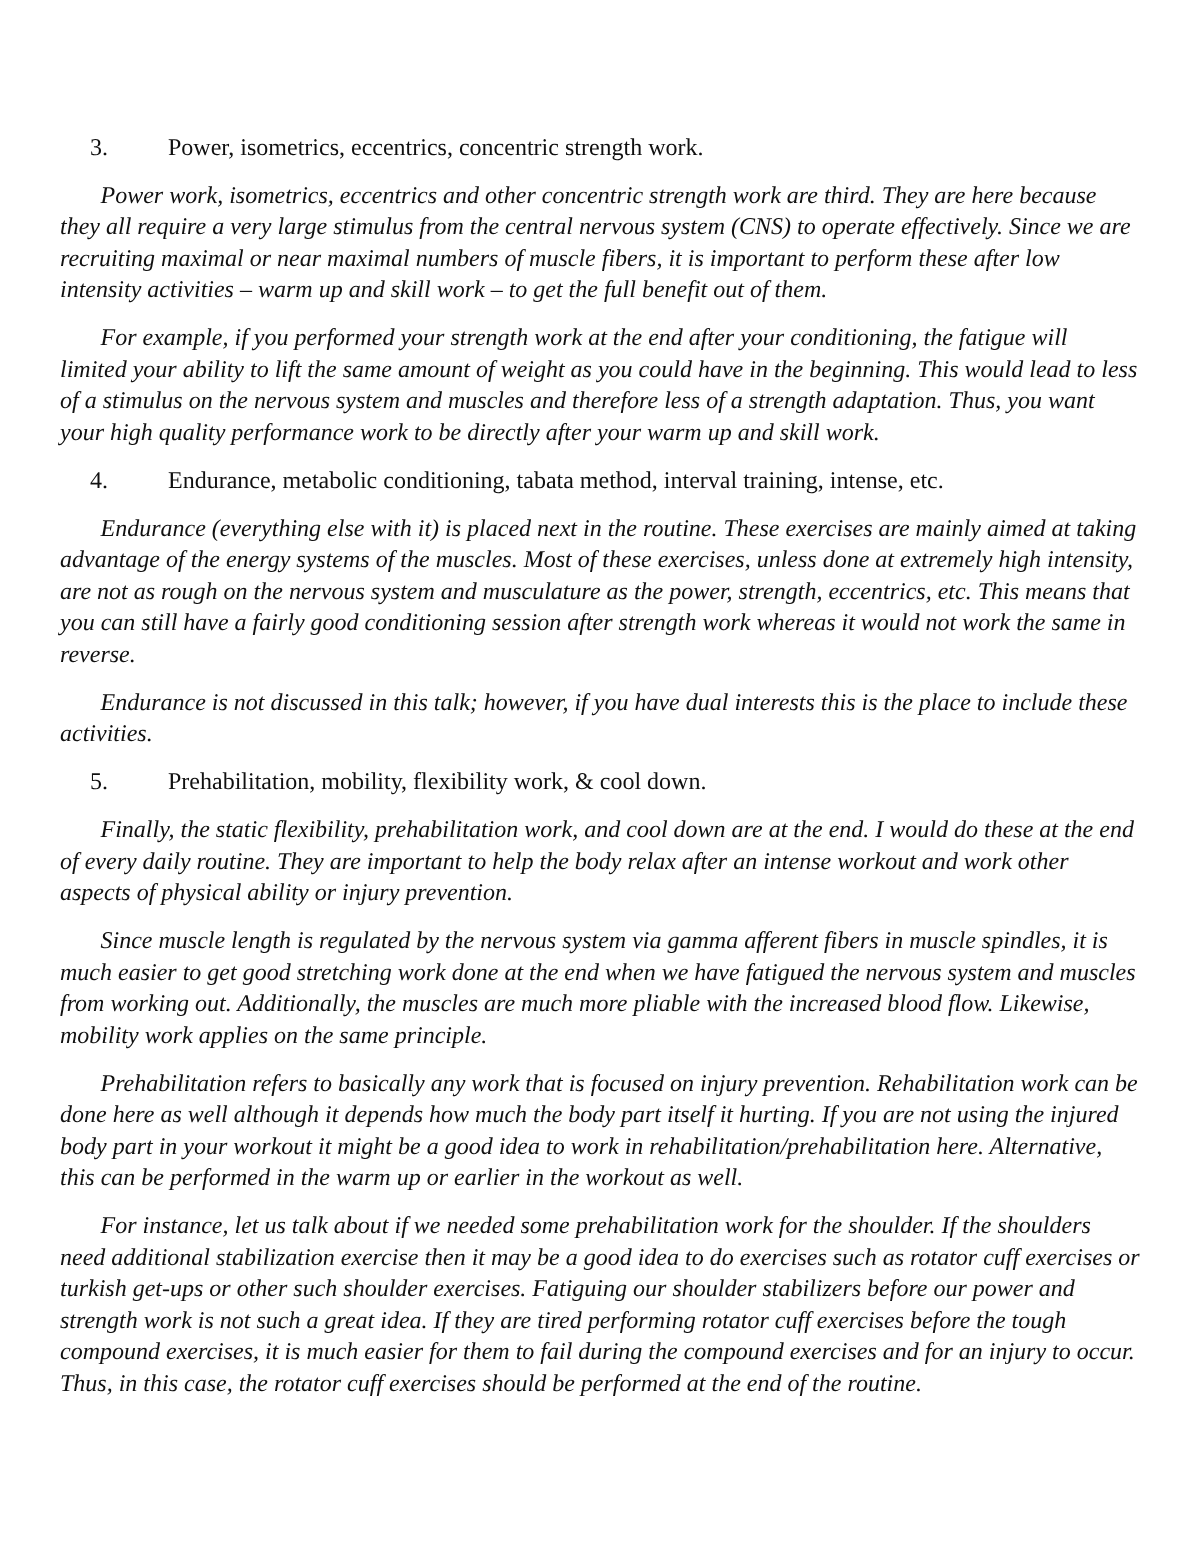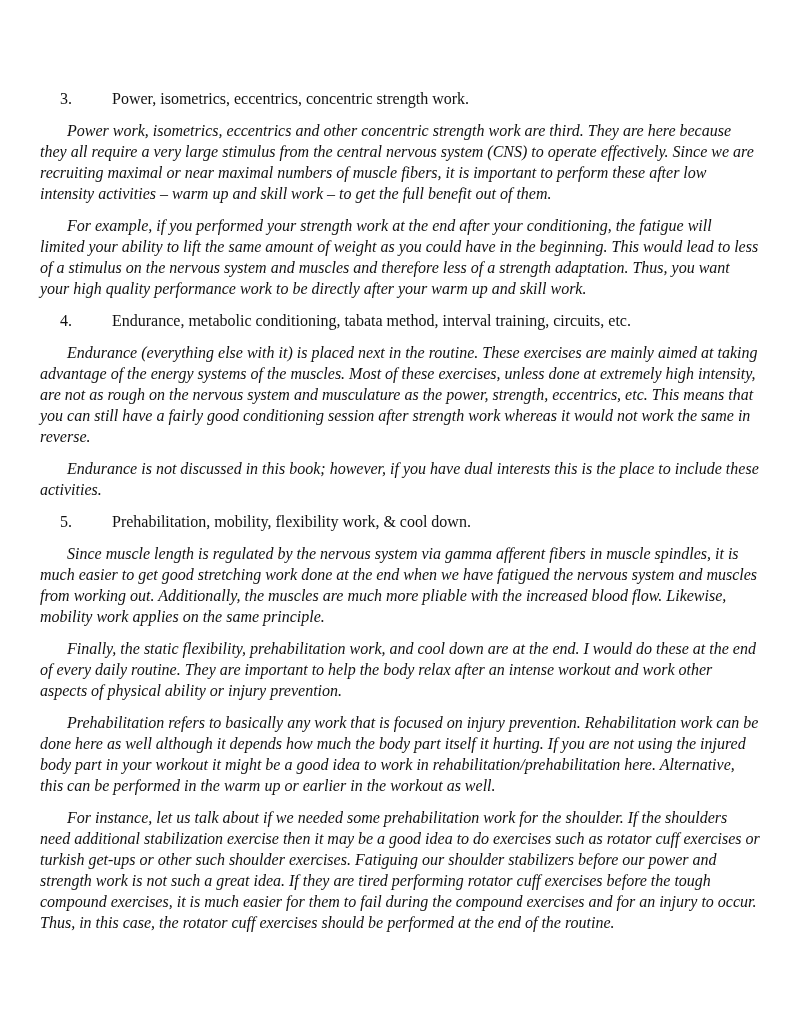--- a/index.html
+++ b/index.html
@@ -55,33 +55,33 @@
     <span class="num">3.</span>
     <span class="label">Power, isometrics, eccentrics, concentric strength work.</span>
   </div>
 
   <p class="block para">Power work, isometrics, eccentrics and other concentric strength work are third. They are here because they all require a very large stimulus from the central nervous system (CNS) to operate effectively. Since we are recruiting maximal or near maximal numbers of muscle fibers, it is important to perform these after low intensity activities – warm up and skill work – to get the full benefit out of them.</p>
 
   <p class="block para">For example, if you performed your strength work at the end after your conditioning, the fatigue will limited your ability to lift the same amount of weight as you could have in the beginning. This would lead to less of a stimulus on the nervous system and muscles and therefore less of a strength adaptation. Thus, you want your high quality performance work to be directly after your warm up and skill work.</p>
 
   <div class="block list-item">
     <span class="num">4.</span>
-    <span class="label">Endurance, metabolic conditioning, tabata method, interval training, circuits, etc.</span>
+    <span class="label">Endurance, metabolic conditioning, tabata method, interval training, intense, etc.</span>
   </div>
 
   <p class="block para">Endurance (everything else with it) is placed next in the routine. These exercises are mainly aimed at taking advantage of the energy systems of the muscles. Most of these exercises, unless done at extremely high intensity, are not as rough on the nervous system and musculature as the power, strength, eccentrics, etc. This means that you can still have a fairly good conditioning session after strength work whereas it would not work the same in reverse.</p>
 
-  <p class="block para">Endurance is not discussed in this book; however, if you have dual interests this is the place to include these activities.</p>
+  <p class="block para">Endurance is not discussed in this talk; however, if you have dual interests this is the place to include these activities.</p>
 
   <div class="block list-item">
     <span class="num">5.</span>
     <span class="label">Prehabilitation, mobility, flexibility work, &amp; cool down.</span>
   </div>
 
+  <p class="block para">Finally, the static flexibility, prehabilitation work, and cool down are at the end. I would do these at the end of every daily routine. They are important to help the body relax after an intense workout and work other aspects of physical ability or injury prevention.</p>
+
   <p class="block para">Since muscle length is regulated by the nervous system via gamma afferent fibers in muscle spindles, it is much easier to get good stretching work done at the end when we have fatigued the nervous system and muscles from working out. Additionally, the muscles are much more pliable with the increased blood flow. Likewise, mobility work applies on the same principle.</p>
-
-  <p class="block para">Finally, the static flexibility, prehabilitation work, and cool down are at the end. I would do these at the end of every daily routine. They are important to help the body relax after an intense workout and work other aspects of physical ability or injury prevention.</p>
 
   <p class="block para">Prehabilitation refers to basically any work that is focused on injury prevention. Rehabilitation work can be done here as well although it depends how much the body part itself it hurting. If you are not using the injured body part in your workout it might be a good idea to work in rehabilitation/prehabilitation here. Alternative, this can be performed in the warm up or earlier in the workout as well.</p>
 
   <p class="block para">For instance, let us talk about if we needed some prehabilitation work for the shoulder. If the shoulders need additional stabilization exercise then it may be a good idea to do exercises such as rotator cuff exercises or turkish get-ups or other such shoulder exercises. Fatiguing our shoulder stabilizers before our power and strength work is not such a great idea. If they are tired performing rotator cuff exercises before the tough compound exercises, it is much easier for them to fail during the compound exercises and for an injury to occur. Thus, in this case, the rotator cuff exercises should be performed at the end of the routine.</p>
 
 </div>
 
 </body></html>

